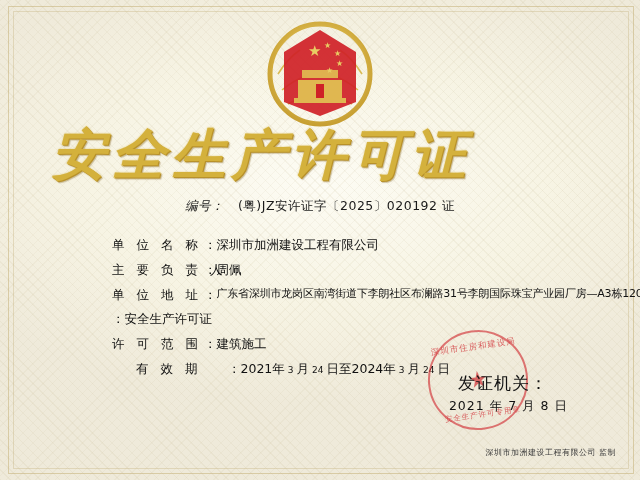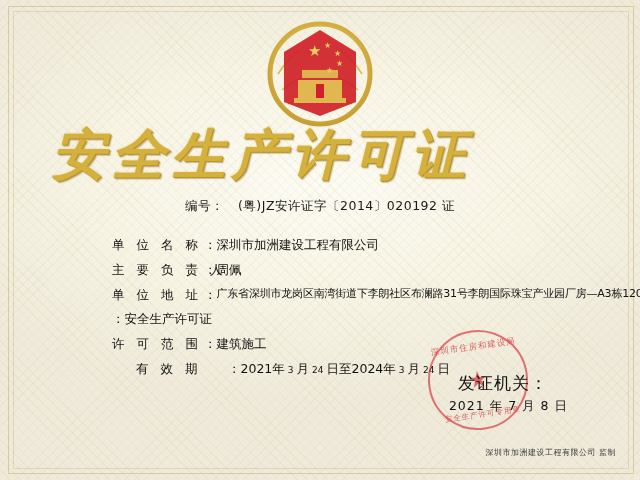--- a/index.html
+++ b/index.html
@@ -80,21 +80,21 @@
   .cert-no {
     position: absolute;
     top: 198px;
     left: 0;
     width: 640px;
     text-align: center;
     font-size: 12.5px;
     color: #1a1a1a;
     letter-spacing: 0.5px;
   }
-  .cert-no .label { margin-right: 14px; }
+  .cert-no .label { margin-right: 14px; font-style: italic; }
 
   
   .fields {
     position: absolute;
     left: 112px;
     top: 238px;
     width: 470px;
     font-size: 12.5px;
     color: #111;
   }
@@ -245,21 +245,21 @@
         <text x="70" y="38" font-size="8" font-family="DejaVu Sans, sans-serif">★</text>
         <text x="72" y="48" font-size="8" font-family="DejaVu Sans, sans-serif">★</text>
         <text x="62" y="55" font-size="8" font-family="DejaVu Sans, sans-serif">★</text>
       </g>
     </svg>
   </div>
 
   <div class="title">安全生产许可证</div>
 
   <div class="cert-no">
-    <span class="label">编号：</span><span>(粤)JZ安许证字〔2014〕020192 证</span>
+    <span class="label">编号：</span><span>(粤)JZ安许证字〔2025〕020192 证</span>
   </div>
 
   <div class="fields">
 
     <div class="field-row">
       <span class="field-label">单 位 名 称</span>
       <span class="field-colon">：</span>
       <span class="field-value">深圳市加洲建设工程有限公司</span>
     </div>
 

